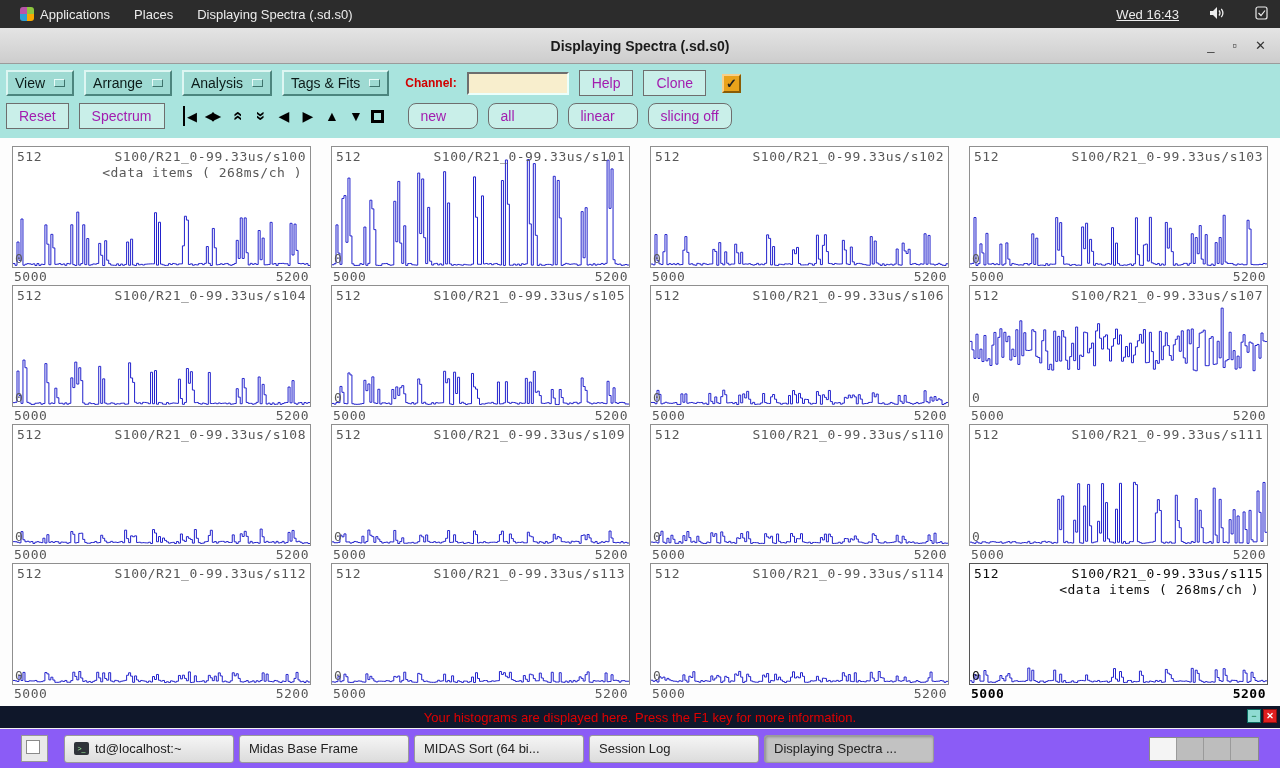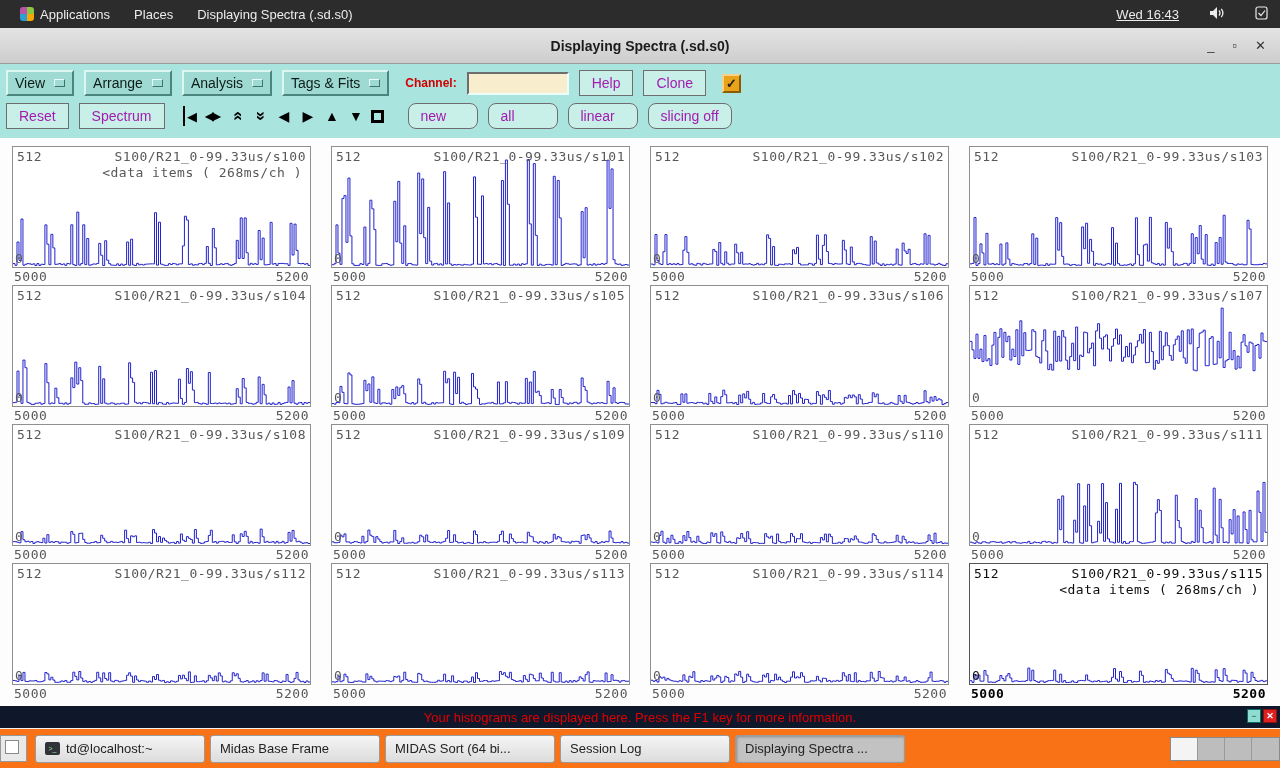--- a/index.html
+++ b/index.html
@@ -74,22 +74,22 @@
   .statusbar { height:22px; background:#0f172a; display:flex; align-items:center; justify-content:center;
                position:relative; font-size:13px; flex:0 0 auto; }
   .status-msg { color:#e00000; }
   .status-ctl { position:absolute; right:3px; top:3px; display:flex; gap:2px; }
   .sb-box { width:14px; height:14px; font-size:9px; line-height:1; display:flex; align-items:center;
             justify-content:center; border:1px solid #0a6a60; cursor:default; }
   .sb-min { background:#8fdcd3; color:#063; }
   .sb-close { background:#e01f1f; color:#fff; border-color:#8d0f0f; font-weight:bold; }
 
   
-  .taskbar { height:40px; background:#f97316; border-top:1px solid #f2f2f2; display:flex; align-items:center;
-             padding:0 0; gap:8px; flex:0 0 auto; }
+  .taskbar { height:40px; background:#8b5cf6; border-top:1px solid #f2f2f2; display:flex; align-items:center;
+             padding:0 21px; gap:16px; flex:0 0 auto; }
   .tb-pager { width:27px; height:27px; border:1px solid #979797; background:#e9e9e9; position:relative; cursor:default; }
   .tb-pager::after { content:""; position:absolute; left:4px; top:4px; width:12px; height:12px;
                      border:1px solid #8a8a8a; background:#fff; }
   #taskbar-items { display:flex; gap:5px; flex:1; }
   .tb-btn { flex:1; max-width:170px; height:28px; display:flex; align-items:center; gap:6px; padding:0 9px;
             background:linear-gradient(#f5f5f5,#dcdcdc); border:1px solid #9a9a9a; border-radius:3px;
             font-size:13px; color:#222; white-space:nowrap; overflow:hidden; cursor:default; }
   .tb-btn.active { background:#c2c2c2; box-shadow:inset 1px 1px 3px #8a8a8a; }
   .term-icon { flex:0 0 auto; width:15px; height:13px; background:#30343a; color:#9ef59e; font-size:7px;
                display:flex; align-items:center; justify-content:center; border-radius:2px; }

